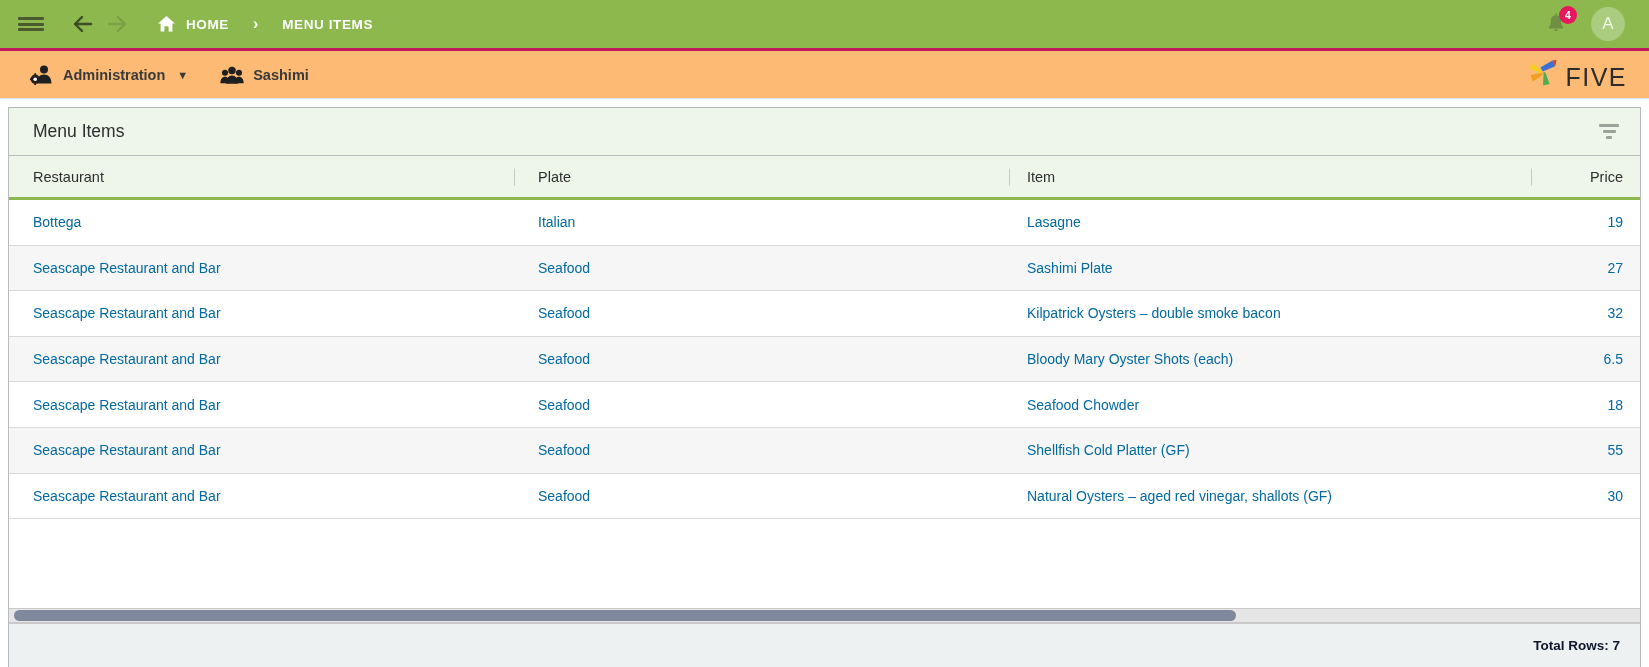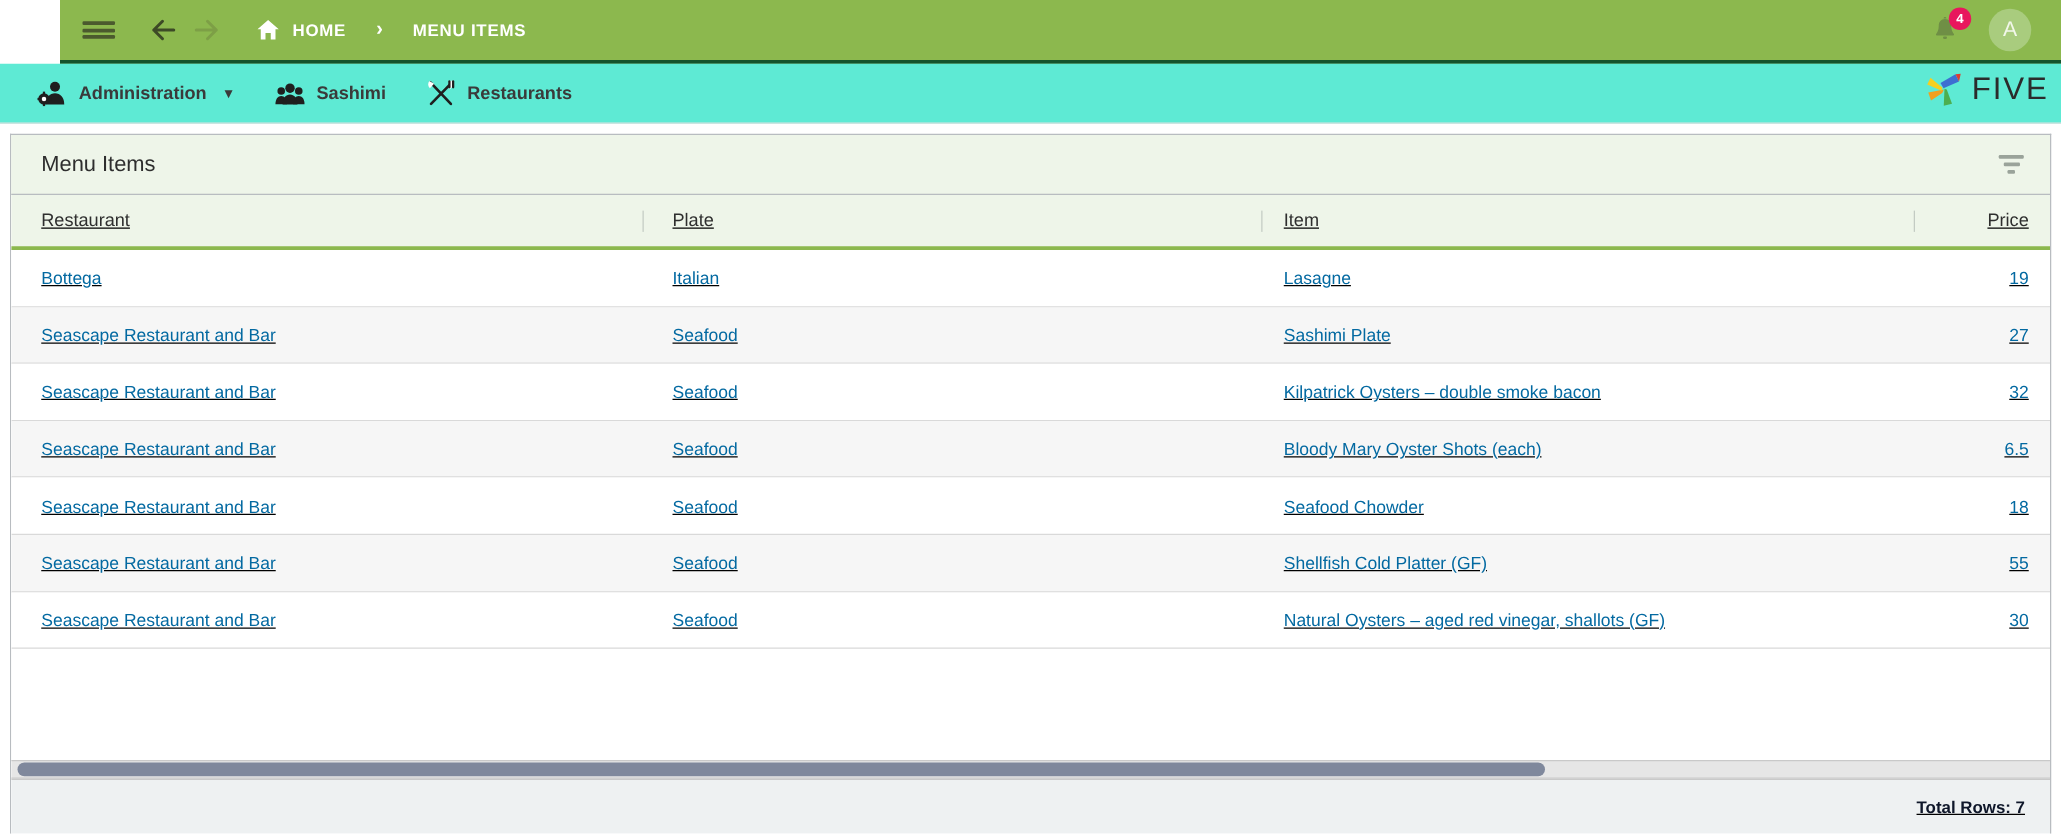--- a/index.html
+++ b/index.html
@@ -11,26 +11,25 @@
     overflow: hidden;
     background: #ffffff;
     font-family: "Liberation Sans", sans-serif;
     -webkit-font-smoothing: antialiased;
   }
 
   
   .topbar {
     height: 51px;
     background: #8cb84e;
-    border-bottom: 3px solid #14532d;
+    border-bottom: 3px solid #be185d;
     display: flex;
     align-items: center;
     padding: 0 20px 0 18px;
     position: relative;
-    margin-left: 48px;
   }
 
   .hamburger {
     width: 26px;
     height: 20px;
     display: flex;
     flex-direction: column;
     justify-content: space-between;
     cursor: pointer;
     padding: 3px 0;
@@ -123,21 +122,21 @@
     background: #a9cc7e;
     color: #f2f7ea;
     display: flex; align-items: center; justify-content: center;
     font-size: 17px;
     cursor: pointer;
   }
 
   
   .subnav {
     height: 48px;
-    background: #5eead4;
+    background: #fdba74;
     display: flex;
     align-items: center;
     padding-left: 14px;
     border-bottom: 1px solid #e2e2e2;
     position: relative;
   }
   .subnav-item {
     display: flex;
     align-items: center;
     height: 100%;
@@ -157,23 +156,23 @@
     margin-left: 3px;
   }
   .subnav-icon {
     width: 24px; height: 22px;
     display: flex; align-items: center; justify-content: center;
   }
 
   .brand {
     margin-left: auto;
     display: flex;
-    align-items: flex-start;
+    align-items: flex-end;
     gap: 7px;
-    padding-right: 10px;
+    padding-right: 22px;
   }
   .brand-text {
     font-size: 25px;
     letter-spacing: 1.5px;
     color: #2b2b2b;
     font-family: "Liberation Sans", sans-serif;
     font-weight: 400;
   }
 
   
@@ -227,21 +226,20 @@
   .filter-btn i:nth-child(3) { width: 6px; }
 
   
   .grid-wrap {
     flex: 1;
     min-height: 0;
     display: flex;
     flex-direction: column;
     overflow: hidden;
     background: #fff;
-    text-decoration: underline;
   }
 
   .grid-head {
     display: flex;
     background: #eef5e9;
     height: 44px;
     align-items: center;
     border-bottom: 3px solid #8cb84e;
     flex-shrink: 0;
   }
@@ -403,37 +401,20 @@
         <path d="M0.4 19 C0.4 14.4 2.6 11.9 5.4 11.9 C8.2 11.9 10.4 14.4 10.4 19 Z" fill="#1f1f1f"></path>
         <circle cx="20.6" cy="7.6" r="3.3" fill="#1f1f1f"></circle>
         <path d="M15.6 19 C15.6 14.4 17.8 11.9 20.6 11.9 C23.4 11.9 25.6 14.4 25.6 19 Z" fill="#1f1f1f"></path>
         <circle cx="13" cy="5.2" r="4.1" fill="#1f1f1f"></circle>
         <path d="M6.6 19.4 C6.6 13.6 9.4 10.6 13 10.6 C16.6 10.6 19.4 13.6 19.4 19.4 Z" fill="#1f1f1f"></path>
       </svg>
     </span>
     <span class="subnav-label">Sashimi</span>
   </div>
 
-  <div class="subnav-item">
-    <span class="subnav-icon">
-      <svg width="25" height="23" viewBox="0 0 25 23">
-        <g stroke="#1f1f1f" stroke-width="2.2" stroke-linecap="round">
-          <line x1="3.5" y1="2.5" x2="20.5" y2="20.5"></line>
-          <line x1="21.5" y1="2.5" x2="4" y2="20.5"></line>
-        </g>
-        <path d="M19.2 1.2 L22.8 1.2 L22.8 5.6 L19.2 8.4 Z" fill="#ffffff"></path>
-        <g stroke="#1f1f1f" stroke-width="1.9" stroke-linecap="round">
-          <line x1="19.3" y1="1.8" x2="19.3" y2="6.6"></line>
-          <line x1="22.4" y1="1.8" x2="22.4" y2="6.6"></line>
-        </g>
-        <path d="M2.6 1.4 C1.2 3.1 1.2 5.8 3 7.4 L6.5 3.6 Z" fill="#ffffff"></path>
-      </svg>
-    </span>
-    <span class="subnav-label">Restaurants</span>
-  </div>
 
   <div class="brand">
     <span>
       <svg width="30" height="30" viewBox="0 0 30 30">
         <polygon points="14.8,13.6 27.2,8.2 24.4,2.4 12.4,9.4" fill="#3d6fd1"></polygon>
         <polygon points="24.4,2.4 27.2,8.2 28.6,2.0" fill="#e03b2f"></polygon>
         <polygon points="15.2,14.6 2.6,17.0 4.8,23.4 13.8,17.4" fill="#f0a020"></polygon>
         <polygon points="14.0,13.2 4.4,5.2 1.8,10.6 13.2,15.6" fill="#f5d020"></polygon>
         <polygon points="15.6,14.0 15.0,27.6 21.6,26.0 17.4,14.6" fill="#4caf50"></polygon>
       </svg>

